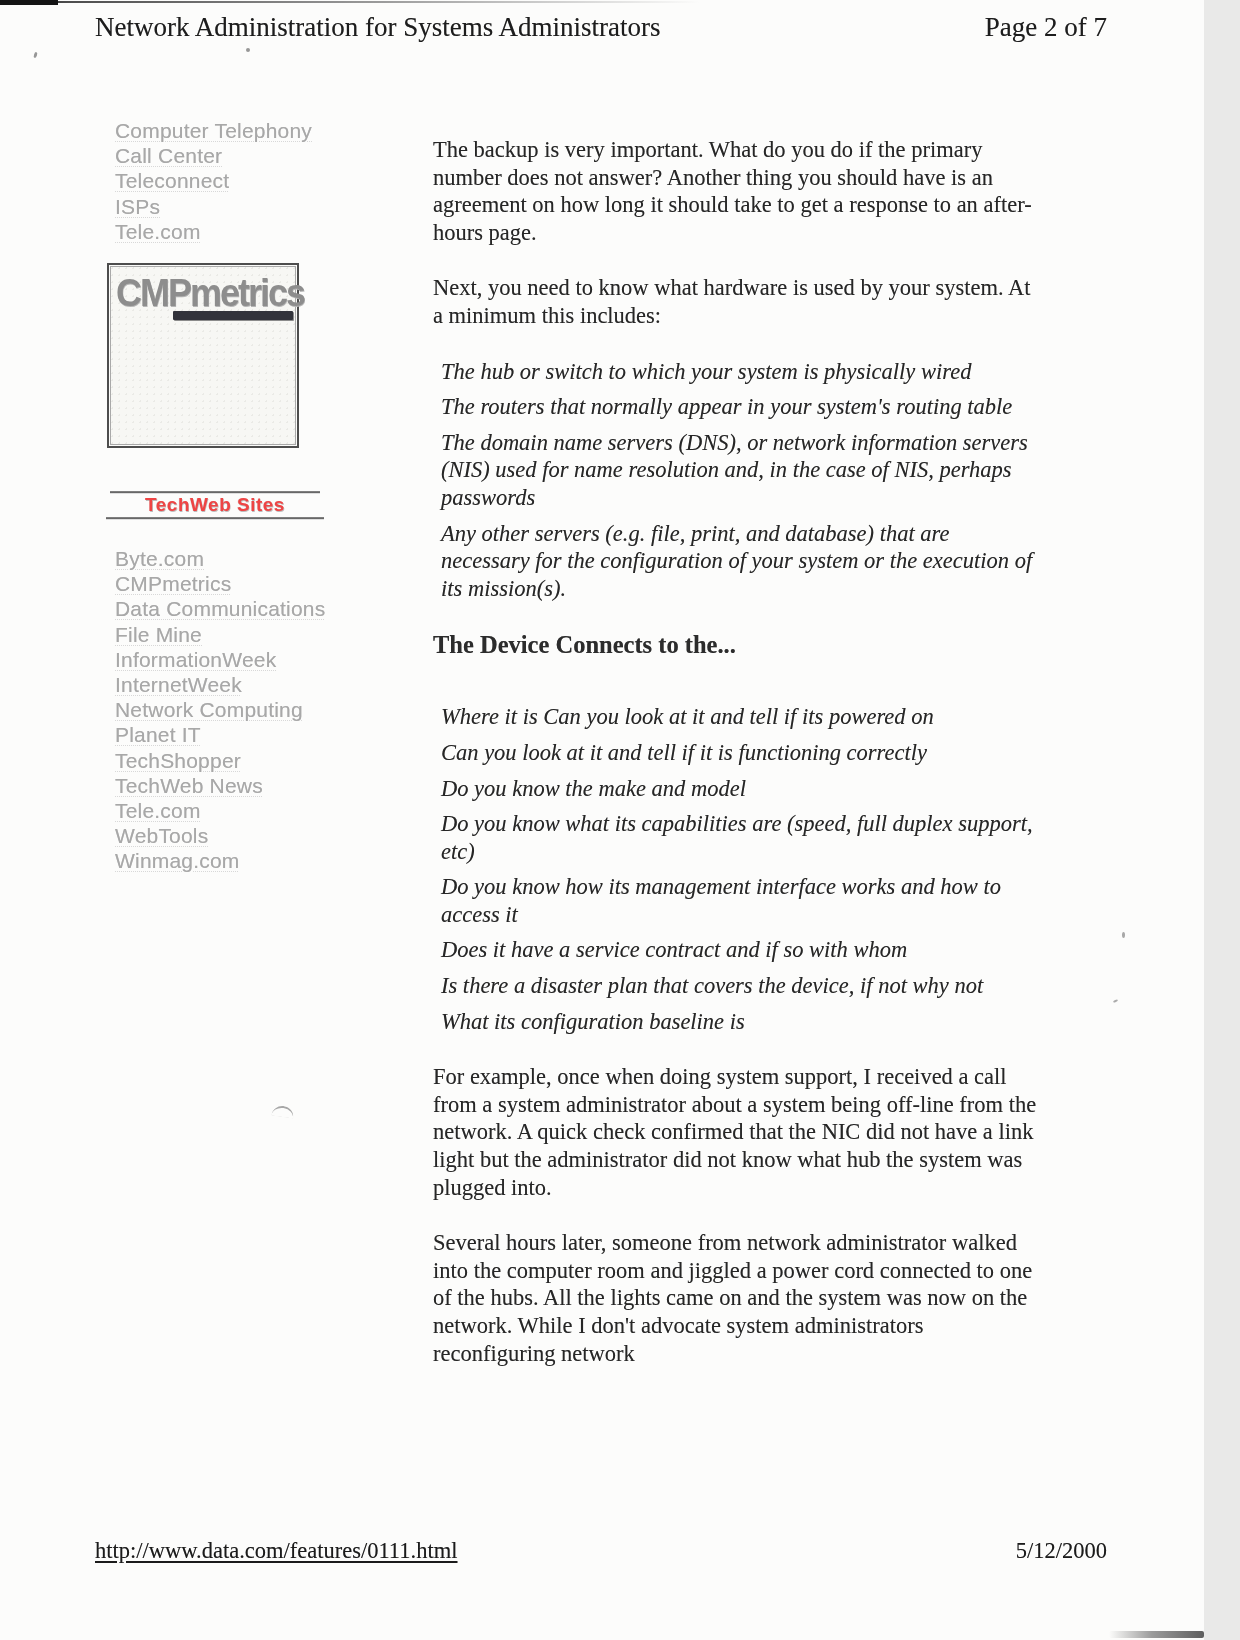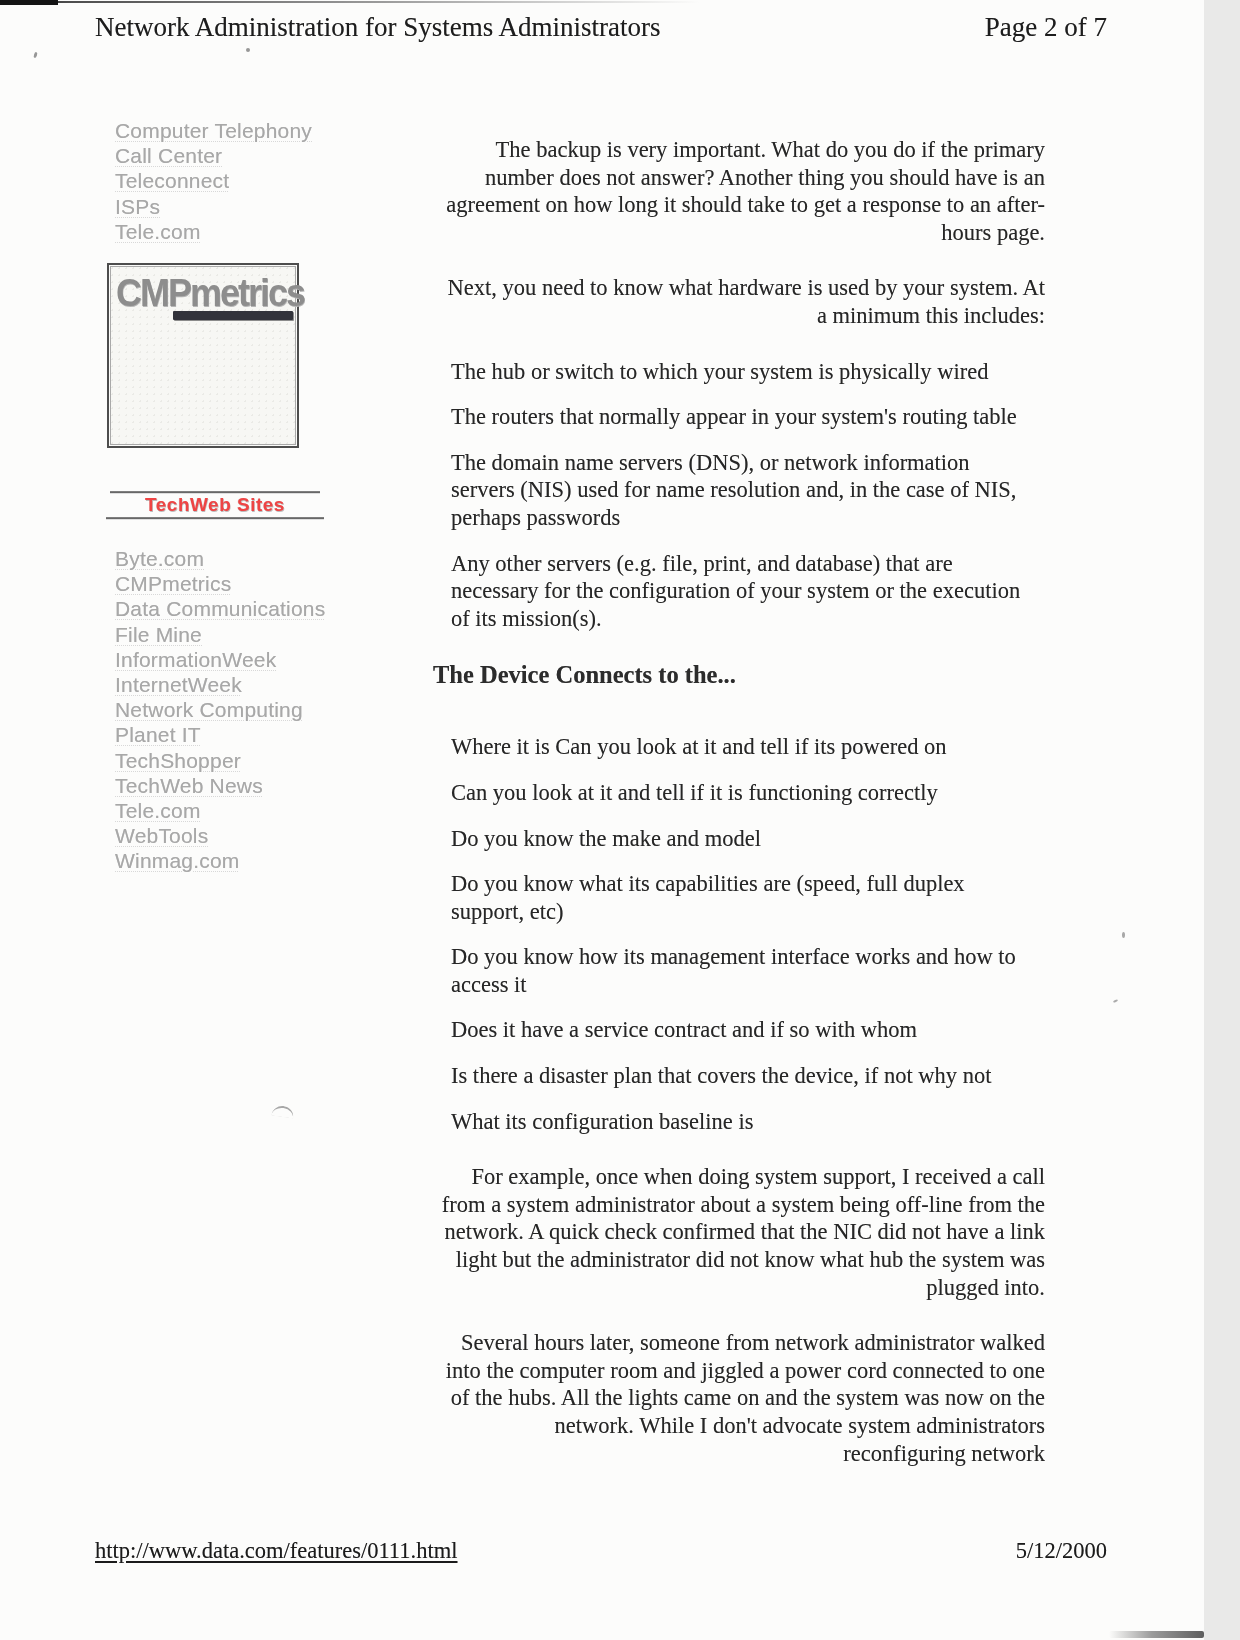--- a/index.html
+++ b/index.html
@@ -82,23 +82,23 @@
     letter-spacing: 0.5px;
     text-shadow: 0.6px 0.6px 0 #bdbdbd, -0.4px -0.4px 0 #e2e2e2;
   }
   .techweb-list { position: absolute; left: 0; top: 428px; }
   
   .article {
     position: absolute; left: 433px; top: 136px; width: 612px;
     font-size: 22.5px; line-height: 27.6px; color: #262626;
     text-shadow: 0 0 0.5px rgba(40,40,40,0.35);
   }
-  .article p { margin: 0 0 28px 0; text-align: right; }
+  .article p { margin: 0 0 28px 0; }
   .linelist { margin: 0 0 28px 0; }
-  .lineitem { margin: 18px; }
+  .lineitem { margin: 8px; font-style: italic; }
   .article h2 {
     font-size: 24.5px; line-height: 29px; font-weight: bold;
     margin: 0 0 44px 0; color: #2c2c2c;
     text-shadow: 0 0 0.6px rgba(40,40,40,0.5);
   }
   
   .page-footer {
     position: absolute; left: 95px; top: 1538px; width: 1012px;
     display: flex; justify-content: space-between; align-items: flex-end;
     font-size: 22.5px; color: #1b1b1b;

